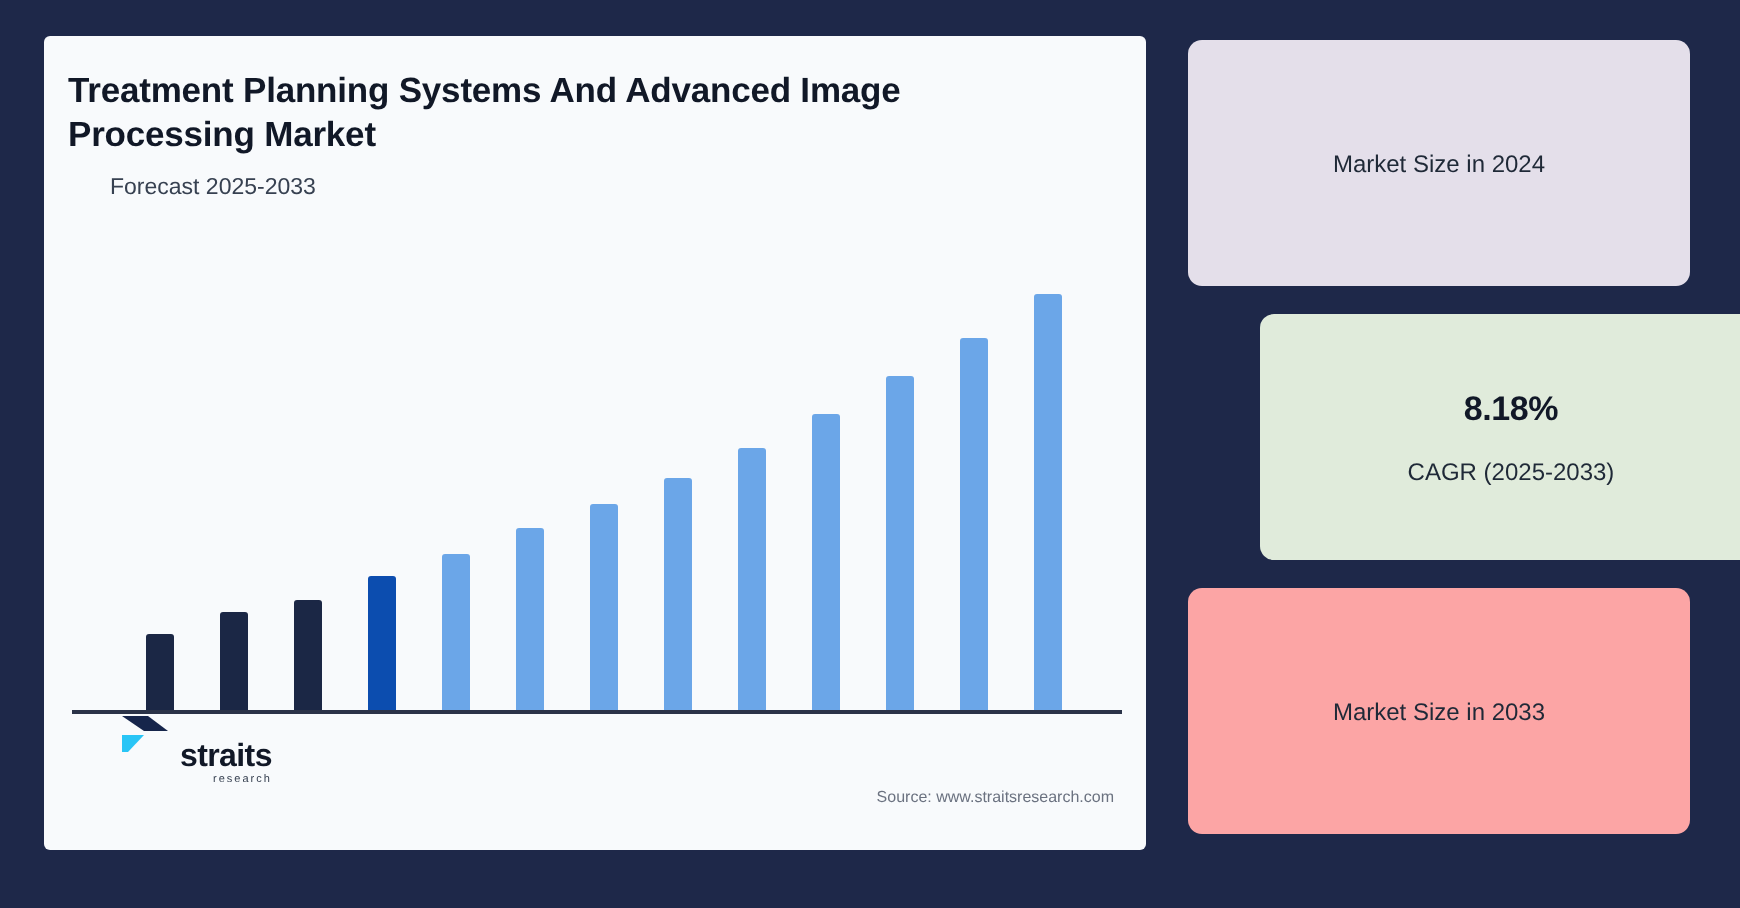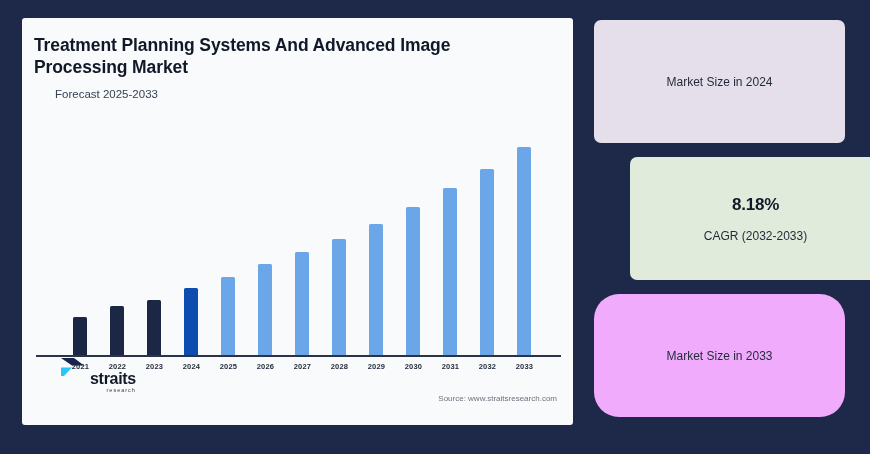--- a/index.html
+++ b/index.html
@@ -150,21 +150,21 @@
     border-radius: 7px;
     box-sizing: border-box;
     display: flex;
     flex-direction: column;
     align-items: center;
     justify-content: center;
     gap: 14px;
   }
   .card-1 { top: 0px;   background: #e4dfea; }
   .card-2 { top: 137px; background: #e0ebdb; margin-left: 36px; }
-  .card-3 { top: 274px; background: #f0abfc; border-radius: 25px; }
+  .card-3 { top: 274px; background: #fca5a5; }
 
   .card-label {
     font-size: 12px;
     color: #1f2937;
     font-weight: normal;
   }
   .card-value {
     font-size: 18.5px;
     font-weight: bold;
     color: #111827;
@@ -217,35 +217,20 @@
         </div>
         <div class="bar-col" style="left: 370px;">
           <div class="bar fcast" title="2031: 4.65 USD Billion" style="height: 167px;"></div>
         </div>
         <div class="bar-col" style="left: 407px;">
           <div class="bar fcast" title="2032: 5.03 USD Billion" style="height: 186px;"></div>
         </div>
         <div class="bar-col" style="left: 444px;">
           <div class="bar fcast" title="2033: 5.45 USD Billion" style="height: 208px;"></div>
         </div>
-      </div>
-    <div class="xlabels" id="xlabels">
-        <div class="xlabel" style="left: 0px;">2021</div>
-        <div class="xlabel" style="left: 37px;">2022</div>
-        <div class="xlabel" style="left: 74px;">2023</div>
-        <div class="xlabel" style="left: 111px;">2024</div>
-        <div class="xlabel" style="left: 148px;">2025</div>
-        <div class="xlabel" style="left: 185px;">2026</div>
-        <div class="xlabel" style="left: 222px;">2027</div>
-        <div class="xlabel" style="left: 259px;">2028</div>
-        <div class="xlabel" style="left: 296px;">2029</div>
-        <div class="xlabel" style="left: 333px;">2030</div>
-        <div class="xlabel" style="left: 370px;">2031</div>
-        <div class="xlabel" style="left: 407px;">2032</div>
-        <div class="xlabel" style="left: 444px;">2033</div>
       </div>
 
     <div class="logo">
       <svg class="logo-mark" viewBox="0 0 26 22">
         <path d="M1,2 L14,2 L24,9.5 L12,9.5 Z" fill="#16254b"></path>
         <path d="M1,11.5 L12,11.5 L4,20 L1,20 Z" fill="#29c5f6"></path>
       </svg>
       <span class="logo-text">
         <span class="logo-word">straits</span>
         <span class="logo-sub">research</span>
@@ -254,20 +239,20 @@
 
     <div class="source">Source: www.straitsresearch.com</div>
   </div>
 
   <div class="cards" id="cards">
       <div class="card card-1">
         <div class="card-label">Market Size in 2024</div>
       </div>
       <div class="card card-2">
         <div class="card-value small">8.18%</div>
-        <div class="card-label">CAGR (2032-2033)</div>
+        <div class="card-label">CAGR (2025-2033)</div>
       </div>
       <div class="card card-3">
         <div class="card-label">Market Size in 2033</div>
       </div>
     </div>
 
 </div>
 
 </body></html>

